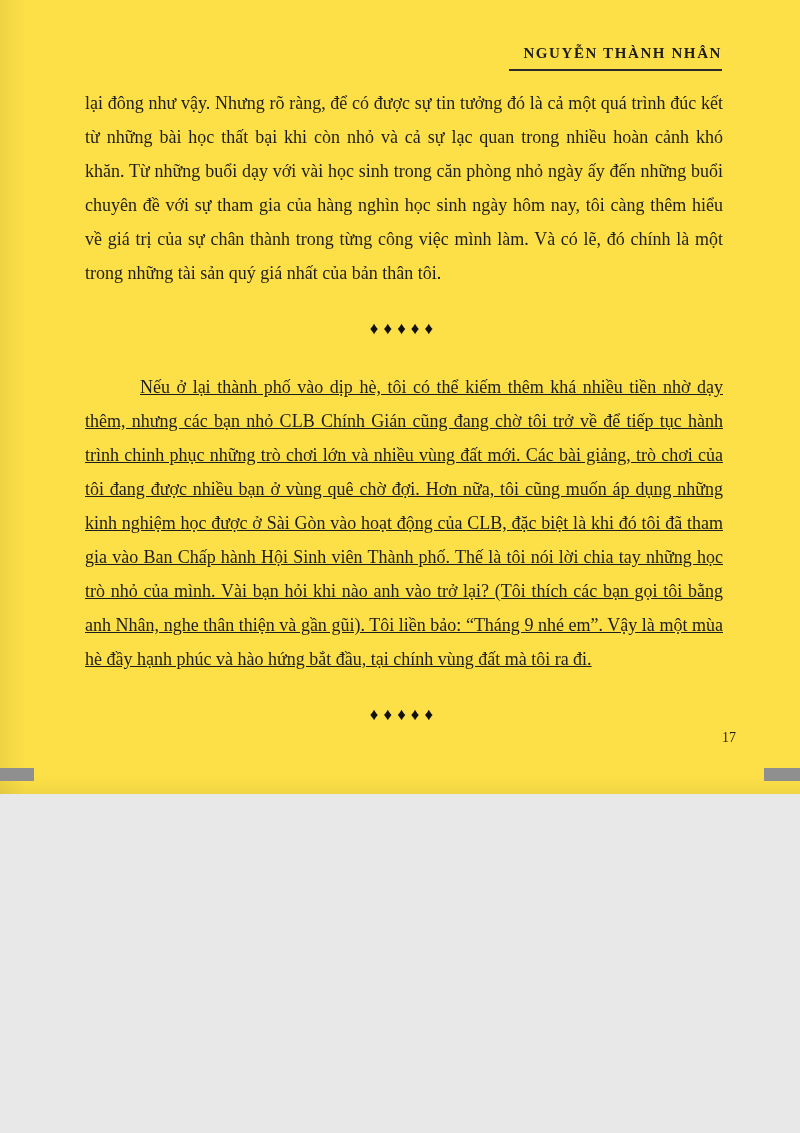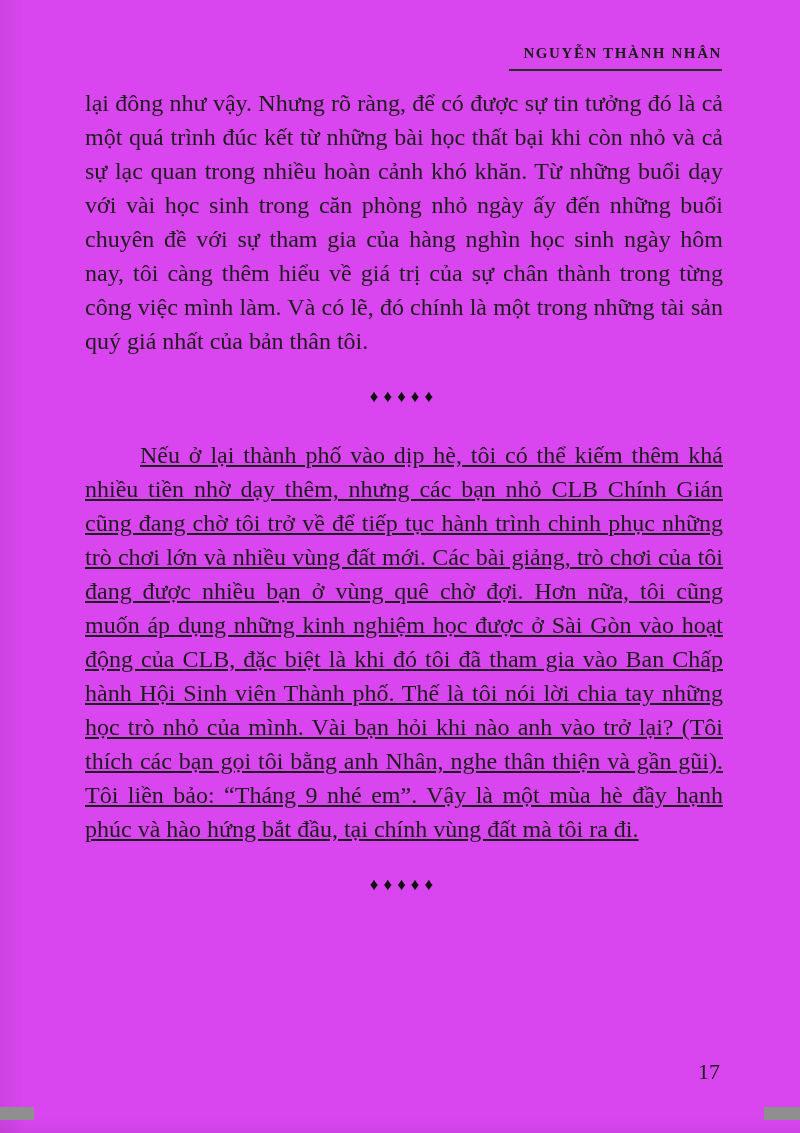--- a/index.html
+++ b/index.html
@@ -3,23 +3,23 @@
 <meta charset="utf-8">
 <style>
   html, body {
     margin: 0;
     padding: 0;
     background: #e8e8e8;
   }
   .page {
     position: relative;
     width: 800px;
-    height: 1133px;
+    height: 794px;
     margin: 0 auto;
-    background: #d946ef;
+    background: #fde047;
     font-family: "Liberation Serif", serif;
     color: #1d1d1d;
     overflow: hidden;
     box-sizing: border-box;
   }
   
   .edge-shade-left {
     position: absolute;
     left: 0; top: 0; bottom: 0;
     width: 26px;
@@ -51,42 +51,42 @@
     text-transform: uppercase;
   }
   .page-body {
     position: absolute;
     top: 86px;
     left: 85px;
     width: 638px;
   }
   .para {
     margin: 0;
-    font-size: 24px;
+    font-size: 18px;
     line-height: 34px;
     text-align: justify;
     text-justify: inter-word;
   }
   .para.indent {
     text-indent: 55px;
     text-decoration: underline;
   }
   .separator {
     text-align: center;
     font-size: 17px;
     letter-spacing: 5px;
     color: #111111;
     margin: 29px 0 31px 0;
     line-height: 20px;
   }
   .page-footer {
     position: absolute;
-    right: 80px;
+    right: 64px;
     bottom: 48px;
-    font-size: 22px;
+    font-size: 14px;
     color: #1d1d1d;
   }
   .artifact {
     position: absolute;
     height: 13px;
     background: #8f8f8f;
     bottom: 13px;
   }
   .artifact-left {
     left: 0;

